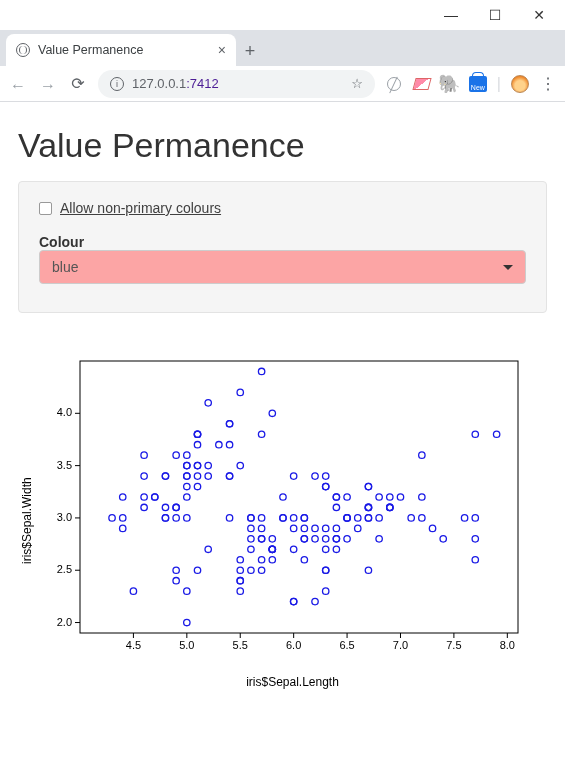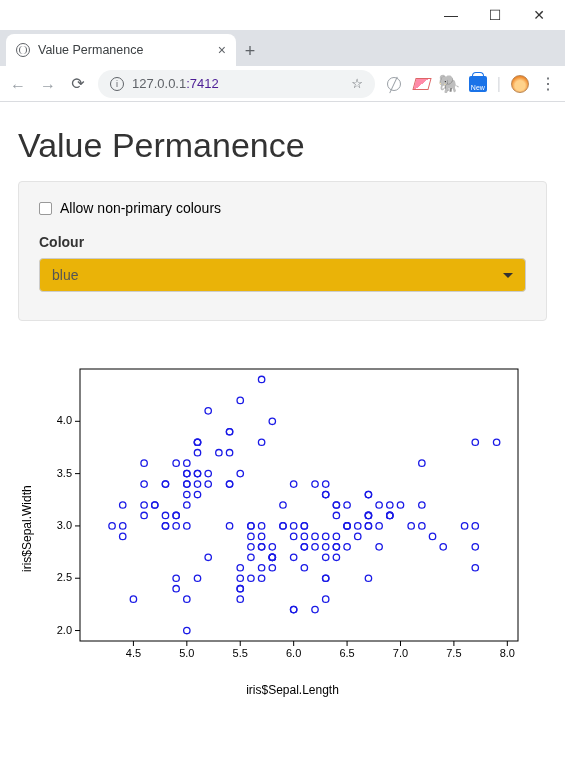--- a/index.html
+++ b/index.html
@@ -131,40 +131,40 @@
     background: #f5f5f5;
     border: 1px solid #e3e3e3;
     border-radius: 4px;
     padding: 18px 20px 28px 20px;
   }
   .checkbox-row {
     display: flex;
     align-items: center;
     gap: 8px;
     font-size: 14px;
-    color: #000000;
+    color: #404040;
     margin-bottom: 18px;
+    text-decoration: underline;
   }
   .checkbox {
     width: 13px; height: 13px;
     border: 1px solid #999;
     background: #fff;
     border-radius: 2px;
   }
   .label {
     font-weight: 700;
     font-size: 14px;
     color: #333;
-    margin-bottom: 8px;
   }
   .select {
     display: flex;
     align-items: center;
     justify-content: space-between;
-    background: #eab308;
+    background: #fca5a5;
     border: 1px solid #ccc;
     border-radius: 4px;
     padding: 8px 12px;
     font-size: 14px;
     color: #555;
   }
   .select .caret {
     border-left: 5px solid transparent;
     border-right: 5px solid transparent;
     border-top: 5px solid #333;

